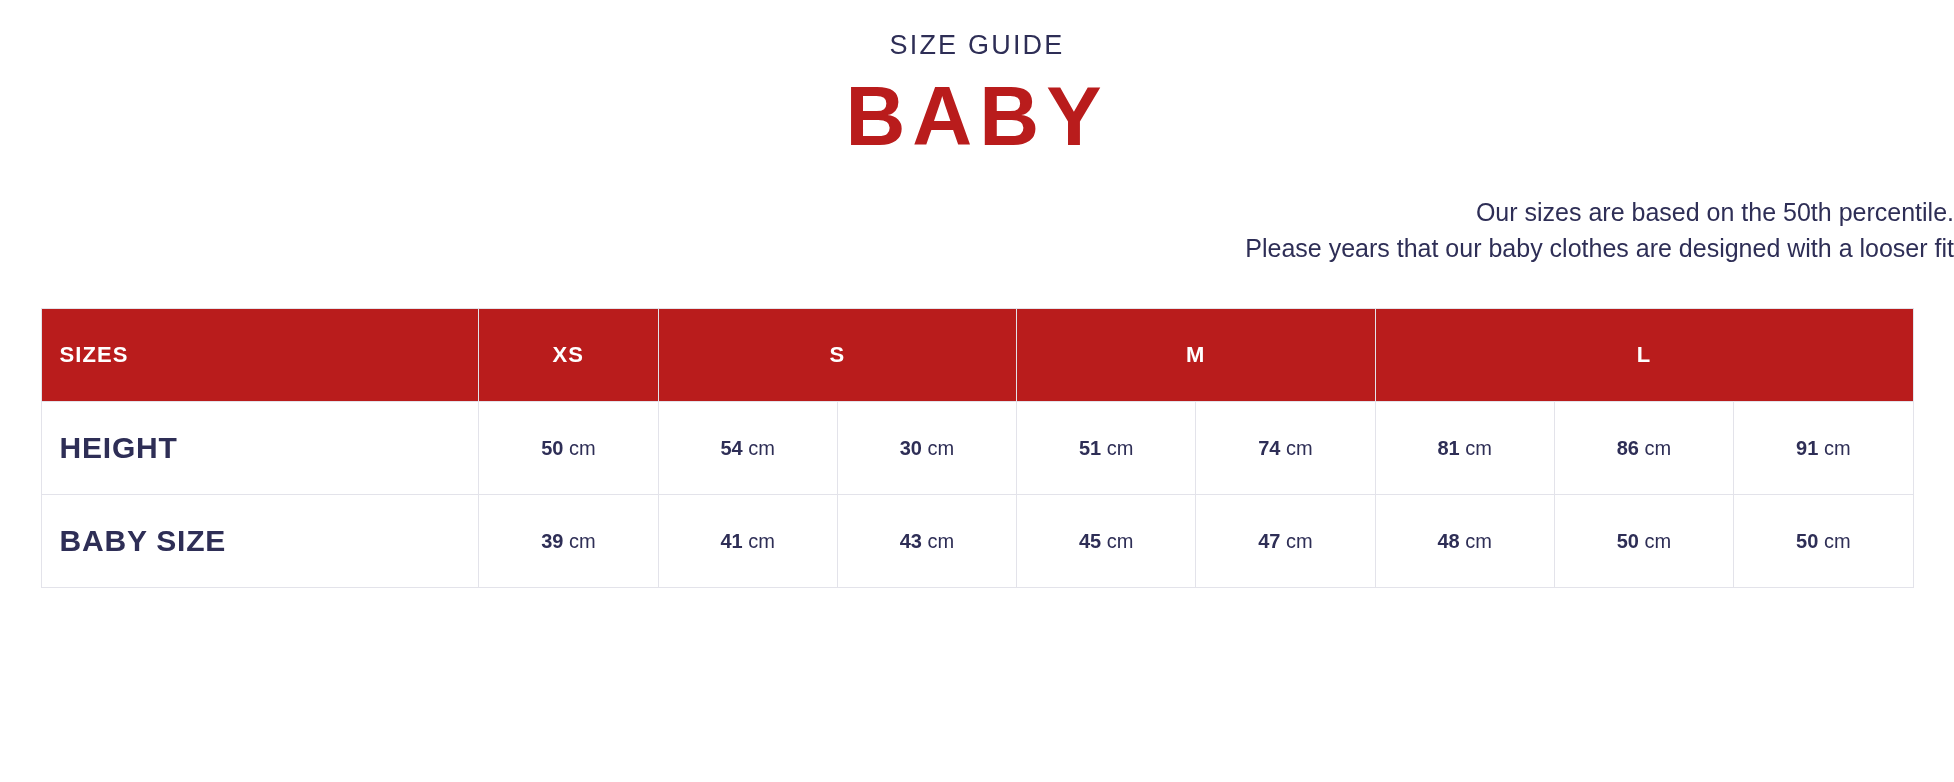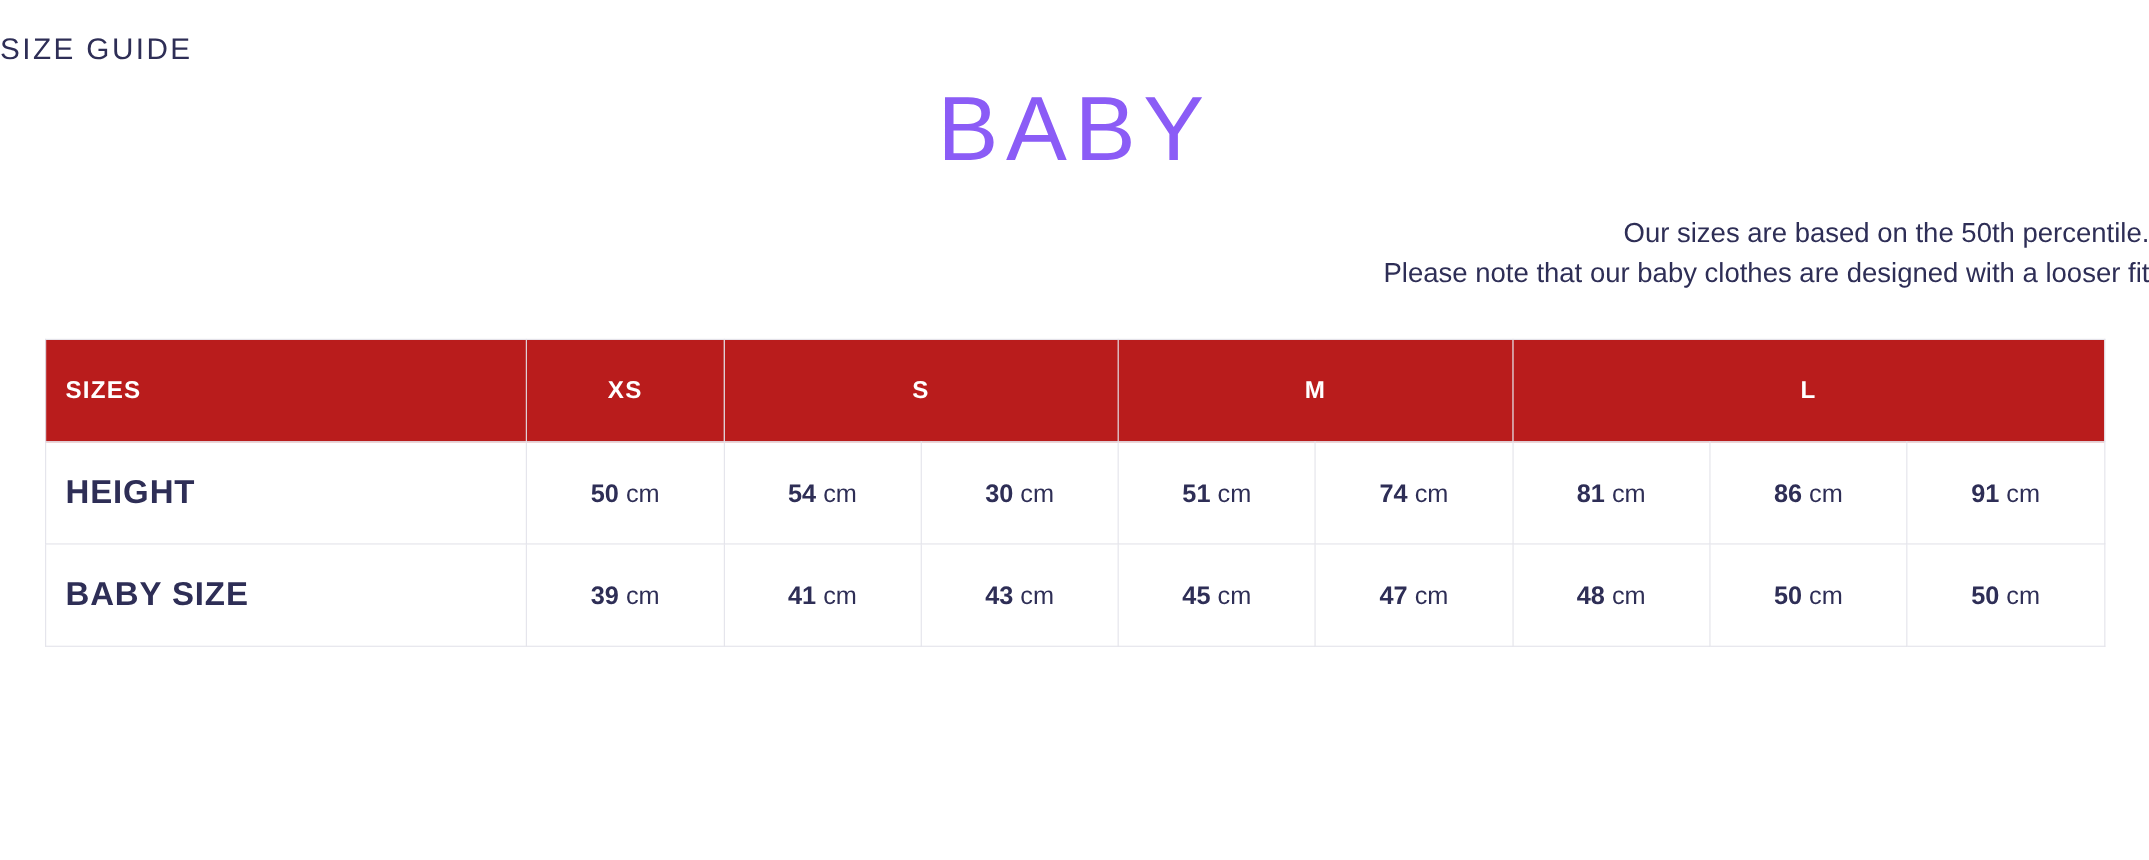--- a/index.html
+++ b/index.html
@@ -13,32 +13,33 @@
     font-family: "Liberation Sans", sans-serif;
     color: #2e2e56;
     overflow: hidden;
   }
   .page {
     width: 1954px;
     height: 782px;
     position: relative;
   }
   .eyebrow {
+    text-align: center;
     font-size: 27px;
     letter-spacing: 2.2px;
     color: #2e2e56;
     margin-top: 30px;
     font-weight: 400;
   }
   .title {
     text-align: center;
     font-size: 83px;
-    font-weight: normal;
+    font-weight: bold;
     letter-spacing: 7px;
-    color: #8b5cf6;
+    color: #b91c1c;
     margin-top: 14px;
     line-height: 1;
   }
   .badge-wrap {
     display: flex;
     justify-content: center;
     margin-top: 28px;
   }
   .badge {
     background: #e8eade;
@@ -100,21 +101,21 @@
   tbody td.label-col {
     font-size: 30px;
     font-weight: bold;
     letter-spacing: 0.8px;
     text-align: left;
     padding-left: 18px;
     color: #2e2e56;
   }
   tbody td.val {
     text-align: center;
-    font-size: 23px;
+    font-size: 20px;
     color: #2e2e56;
   }
   tbody td.val b {
     font-weight: bold;
   }
   tbody td.val span.unit {
     font-weight: normal;
   }
 </style>
 </head>
@@ -122,21 +123,21 @@
 
 <div class="page">
 
   <div class="eyebrow">SIZE GUIDE</div>
 
   <div class="title">BABY</div>
 
 
   <div class="note">
     <div>Our sizes are based on the 50th percentile.</div>
-    <div>Please note that our baby clothes are designed with a looser fit</div>
+    <div>Please years that our baby clothes are designed with a looser fit</div>
   </div>
 
   <table class="table">
     <colgroup>
       <col style="width:420px">
       <col style="width:172px">
       <col style="width:172px">
       <col style="width:172px">
       <col style="width:172px">
       <col style="width:172px">

